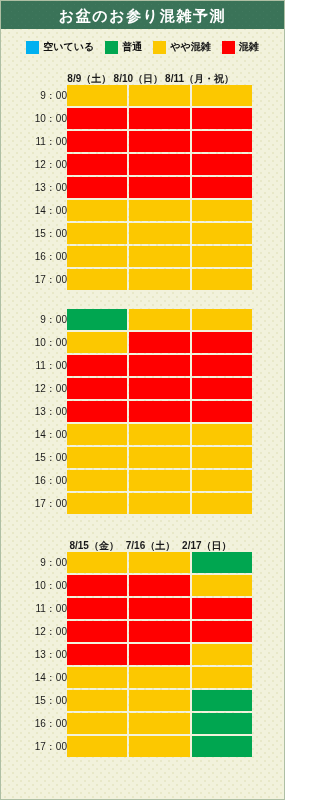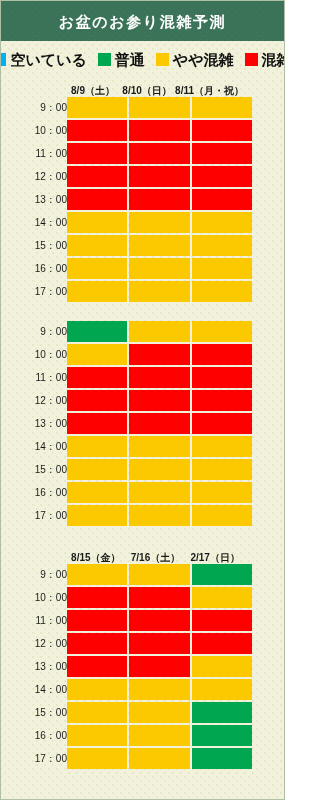--- a/index.html
+++ b/index.html
@@ -23,21 +23,21 @@
       radial-gradient(#e8e8c8 0.9px, transparent 1px),
       radial-gradient(#e8e8c8 0.9px, transparent 1px);
     background-size: 8px 8px, 8px 8px;
     background-position: 0 0, 4px 4px;
     border: 1px solid #aebfa4;
     overflow: hidden;
   }
 
   
   .header {
-    height: 40px;
+    height: 28px;
     background-color: #3a7358;
     background-image:
       radial-gradient(rgba(255,255,255,0.045) 0.9px, transparent 1px),
       radial-gradient(rgba(255,255,255,0.045) 0.9px, transparent 1px);
     background-size: 7px 7px, 7px 7px;
     background-position: 0 0, 3.5px 3.5px;
     display: flex;
     align-items: center;
     justify-content: center;
   }
@@ -66,21 +66,21 @@
     gap: 4px;
     white-space: nowrap;
   }
   .legend-swatch {
     width: 13px;
     height: 13px;
     display: block;
     flex: 0 0 auto;
   }
   .legend-label {
-    font-size: 15px;
+    font-size: 10px;
     font-weight: bold;
     color: #111111;
     line-height: 1;
   }
 
   
   .blocks {
     padding: 0 0 0 0;
   }
   .block {
@@ -92,21 +92,21 @@
     height: 19px;
     align-items: flex-end;
   }
   .head-spacer {
     width: 66px;
     flex: 0 0 66px;
   }
   .head-cols {
     display: flex;
     flex: 1 1 auto;
-    padding-right: 40px;
+    padding-right: 50px;
     gap: 2px;
   }
   .head-col {
     flex: 1 1 0;
     text-align: center;
     font-size: 10px;
     font-weight: bold;
     color: #1a1a1a;
     line-height: 1;
     white-space: nowrap;

